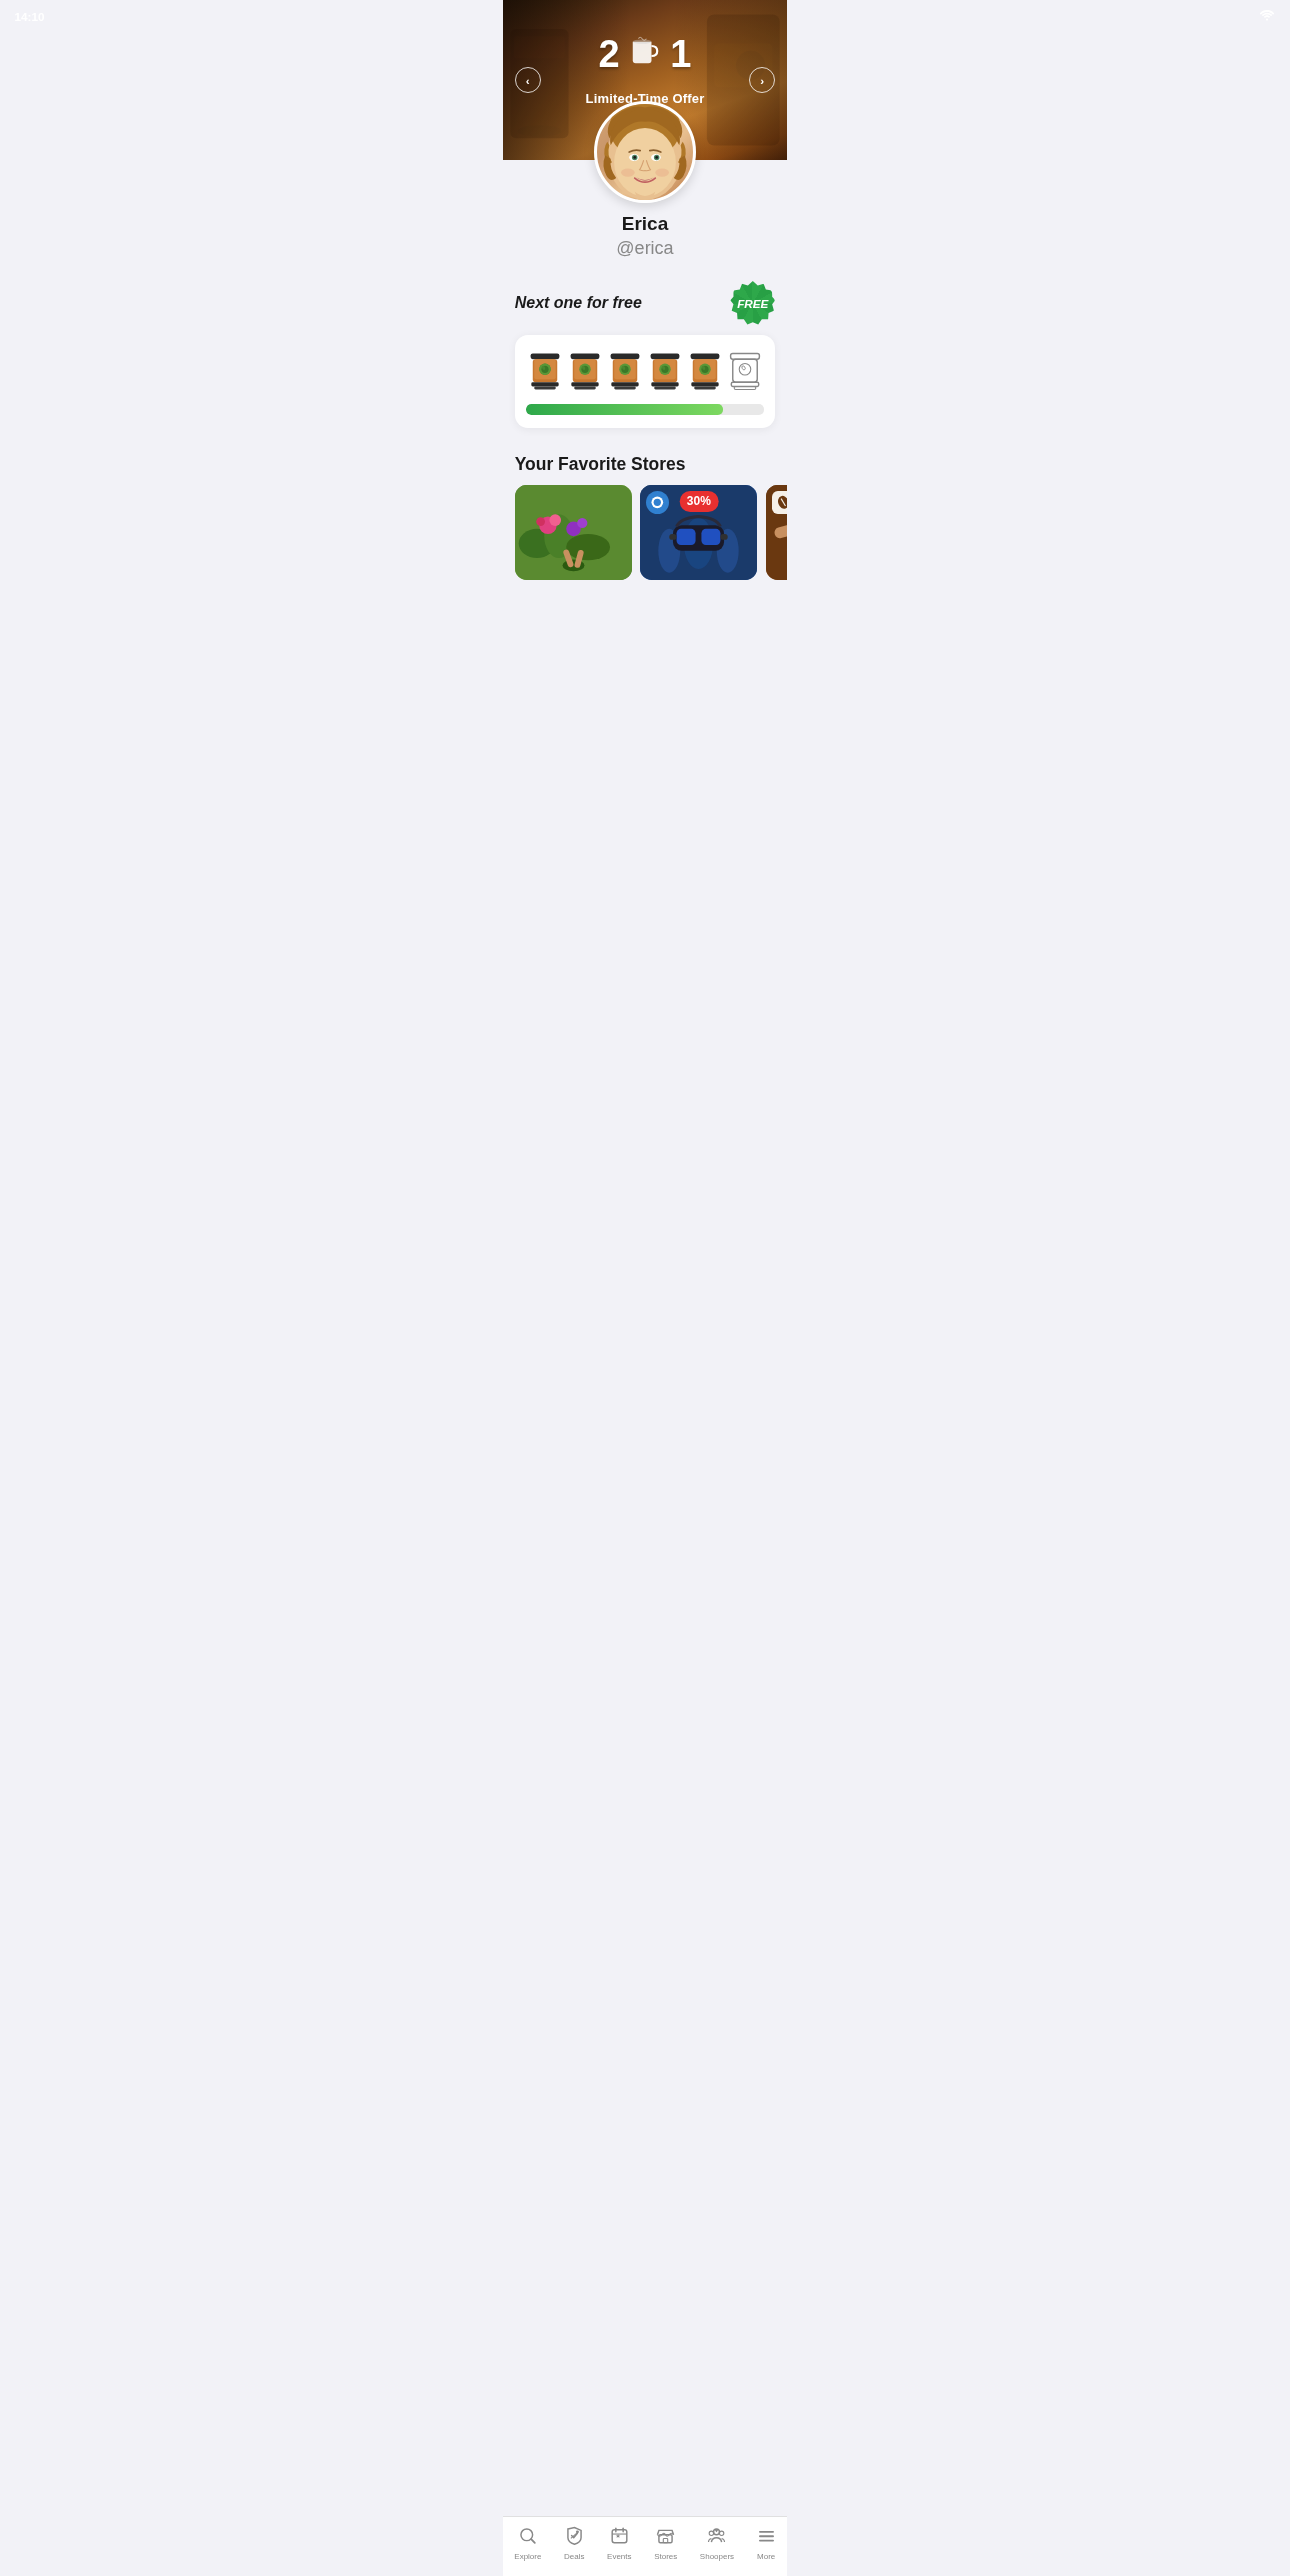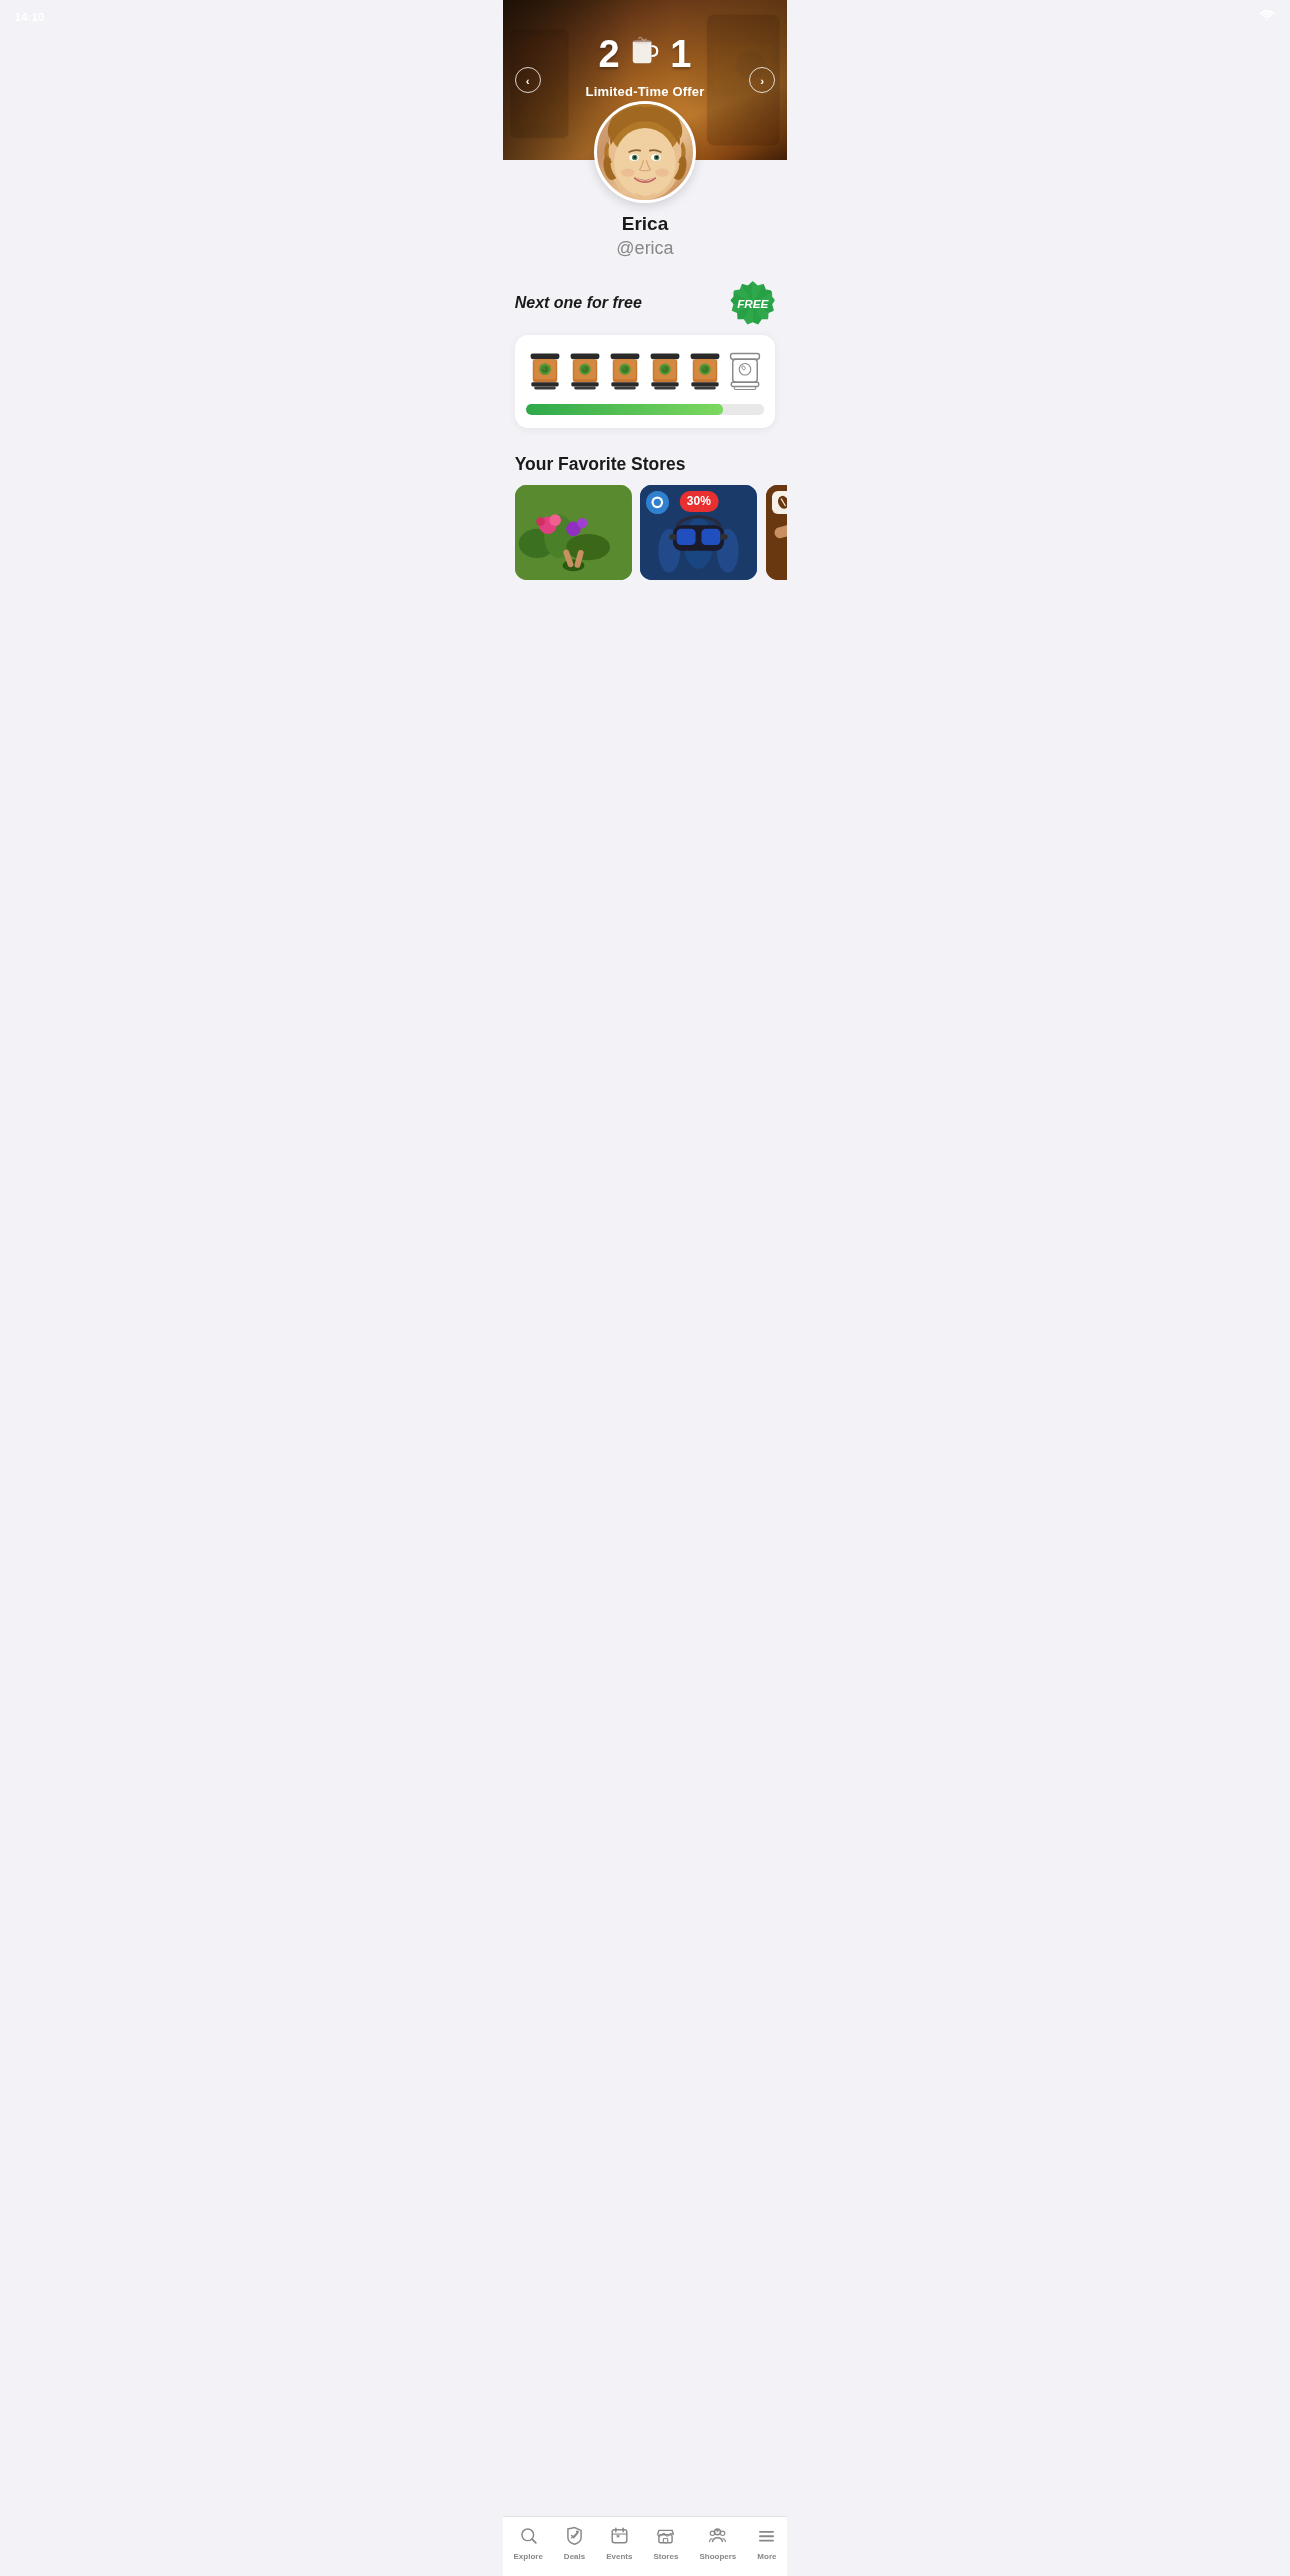--- a/index.html
+++ b/index.html
@@ -61,21 +61,21 @@
       line-height: 1;
       text-shadow: 0 1.5px 2.9px rgba(0,0,0,0.3);
     }
     .coffee-cup-icon {
       font-size: 28px;
     }
     .hero-subtitle {
       color: white;
       font-size: 13px;
       font-weight: 700;
-      margin-top: 10px;
+      margin-top: 17px;
       letter-spacing: 0.2px;
     }
     .hero-nav-btn {
       position: absolute;
       top: 50%;
       transform: translateY(-50%);
       width: 26px;
       height: 26px;
       border-radius: 50%;
       border: 1.5px solid rgba(255,255,255,0.8);
@@ -301,21 +301,21 @@
       cursor: pointer;
       padding: 2.9px 5.8px;
     }
     .nav-icon {
       font-size: 17.5px;
       color: #888;
     }
     .nav-label {
       font-size: 8px;
       color: #888;
-      font-weight: 700;
+      font-weight: 400;
     }
 
     
     .page-end-spacer {
       height: 66px;
     }
 
     
     .hero-machine-left {
       position: absolute;

